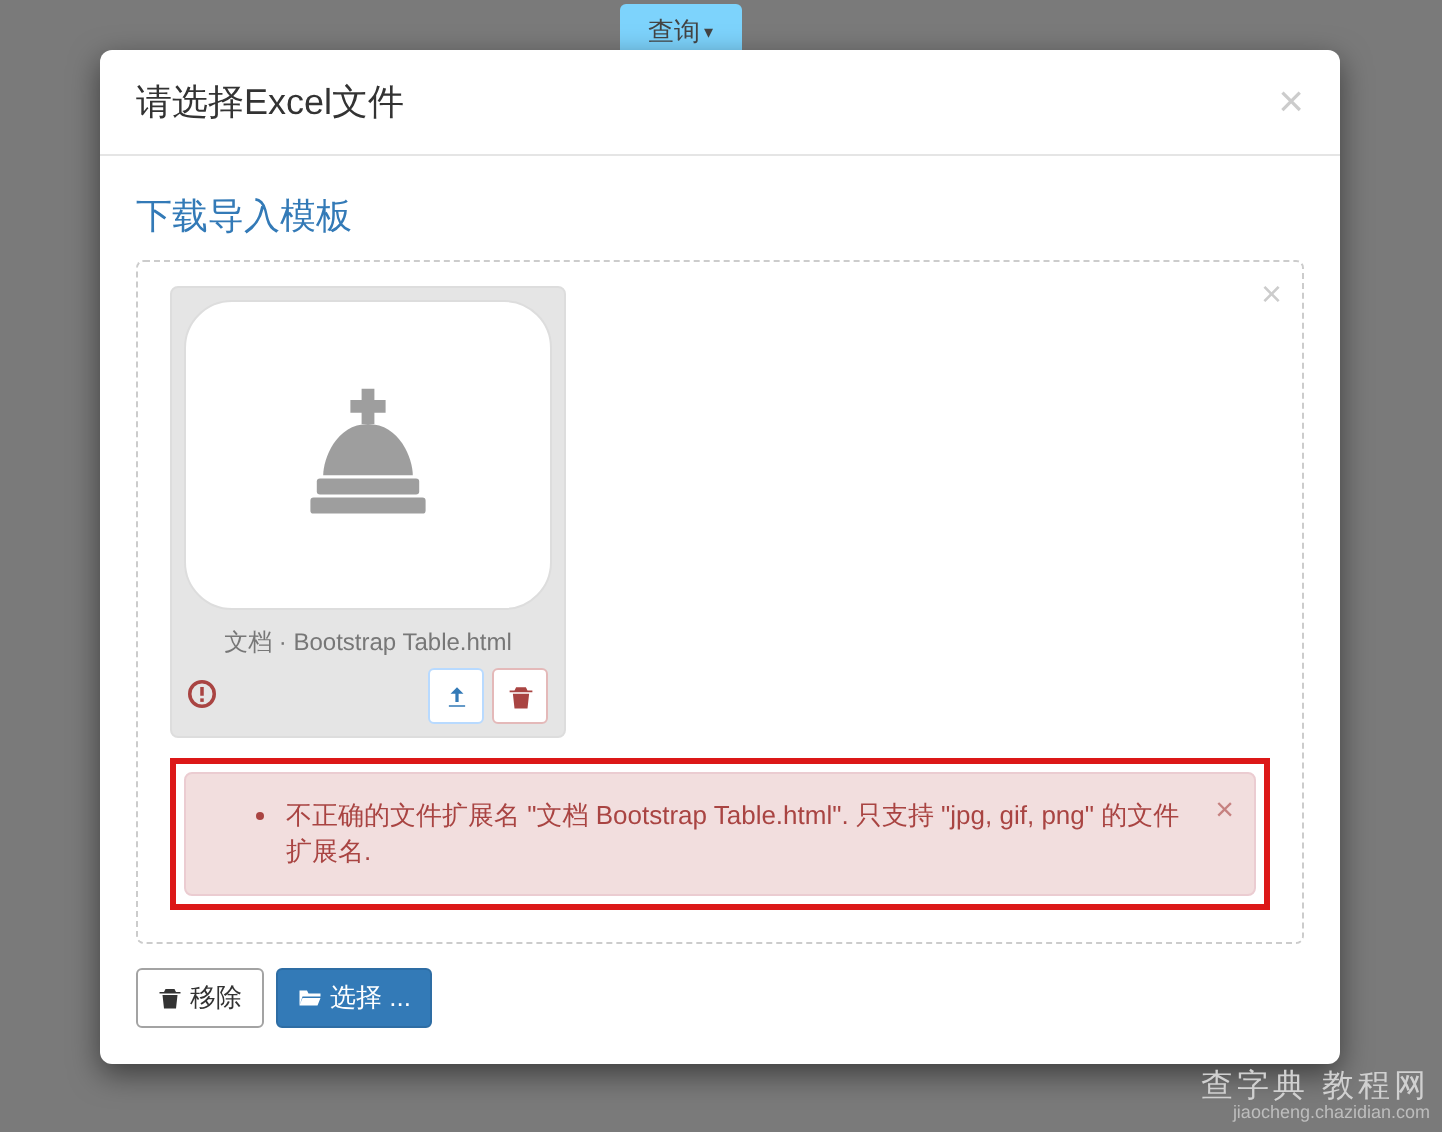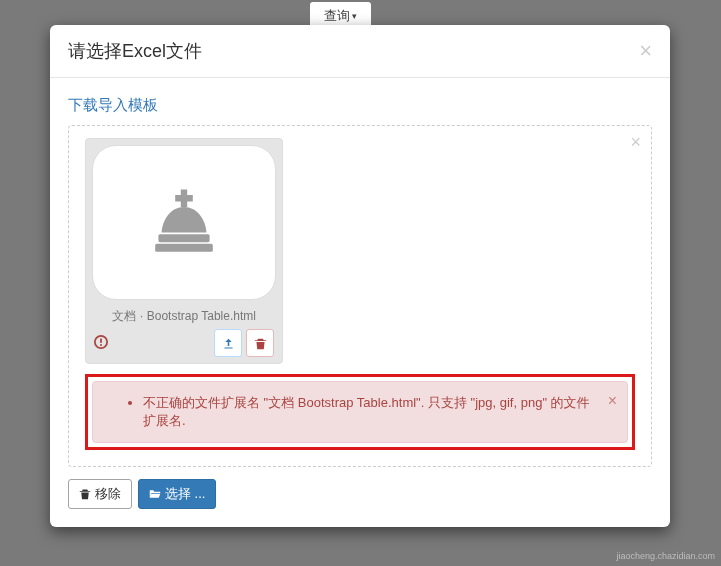--- a/index.html
+++ b/index.html
@@ -8,21 +8,21 @@
       background: #7a7a7a;
       width: 721px;
       height: 566px;
       position: relative;
       overflow: hidden;
     }
     .bg-btn {
       position: absolute;
       top: 2px;
       left: 310px;
-      background: #ffffff;
+      background: #7dd3fc;
       color: #444;
       font-size: 13px;
       padding: 5px 14px;
       border-radius: 3px;
       display: flex;
       align-items: center;
       gap: 2px;
     }
     .modal {
       position: absolute;
@@ -50,21 +50,21 @@
       cursor: pointer;
       line-height: 1;
       background: none;
       border: none;
     }
     .modal-body {
       padding: 18px;
     }
     .link-txt {
       color: #337ab7;
-      font-size: 15px;
+      font-size: 18px;
       cursor: pointer;
     }
     .dropzone {
       margin-top: 10px;
       border: 1px dashed #ccc;
       border-radius: 4px;
       padding: 12px 16px 16px;
       position: relative;
     }
     .dz-close {
@@ -260,14 +260,15 @@
         <svg width="12" height="12" viewBox="0 0 16 16">
             <path fill="currentColor" d="M1 3h5l1 2h8v2H3L1 13V3zm2 5h12l-2 5H1l2-5z"></path>
           </svg>
         <span>选择 ...</span>
       </button>
     </div>
   </div>
 </div>
 
 <div class="watermark">
+  <span>查字典 教程网</span>
   <span class="sub">jiaocheng.chazidian.com</span>
 </div>
 
 </body></html>

